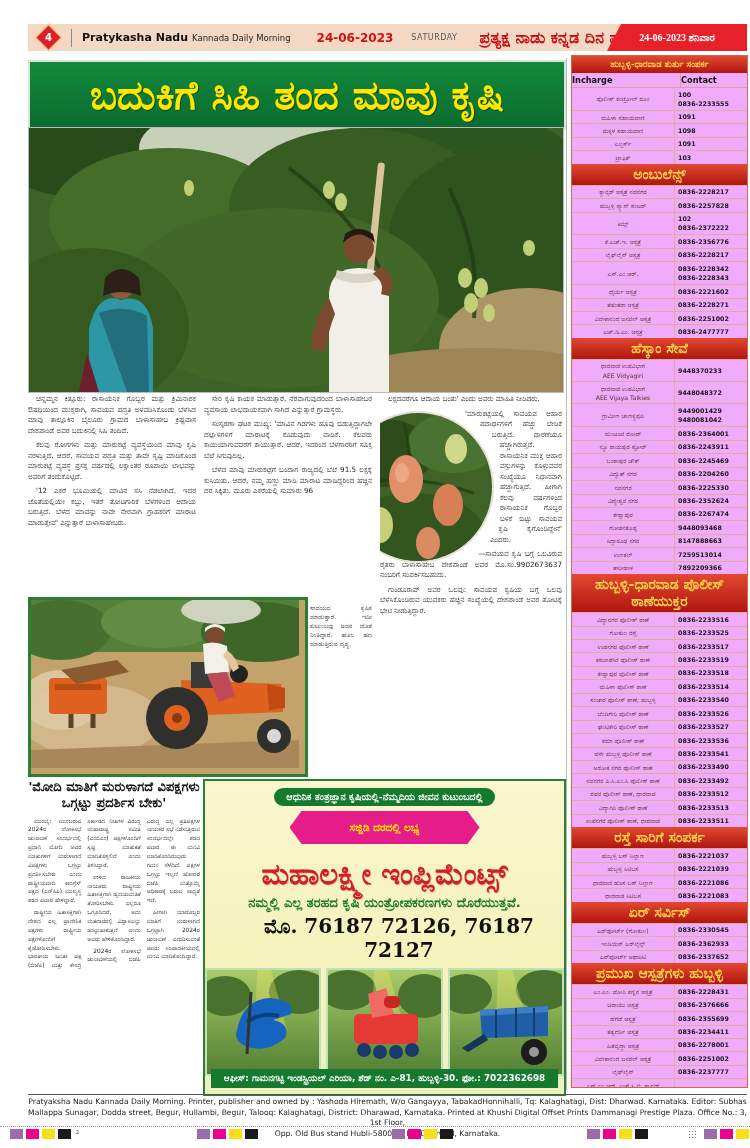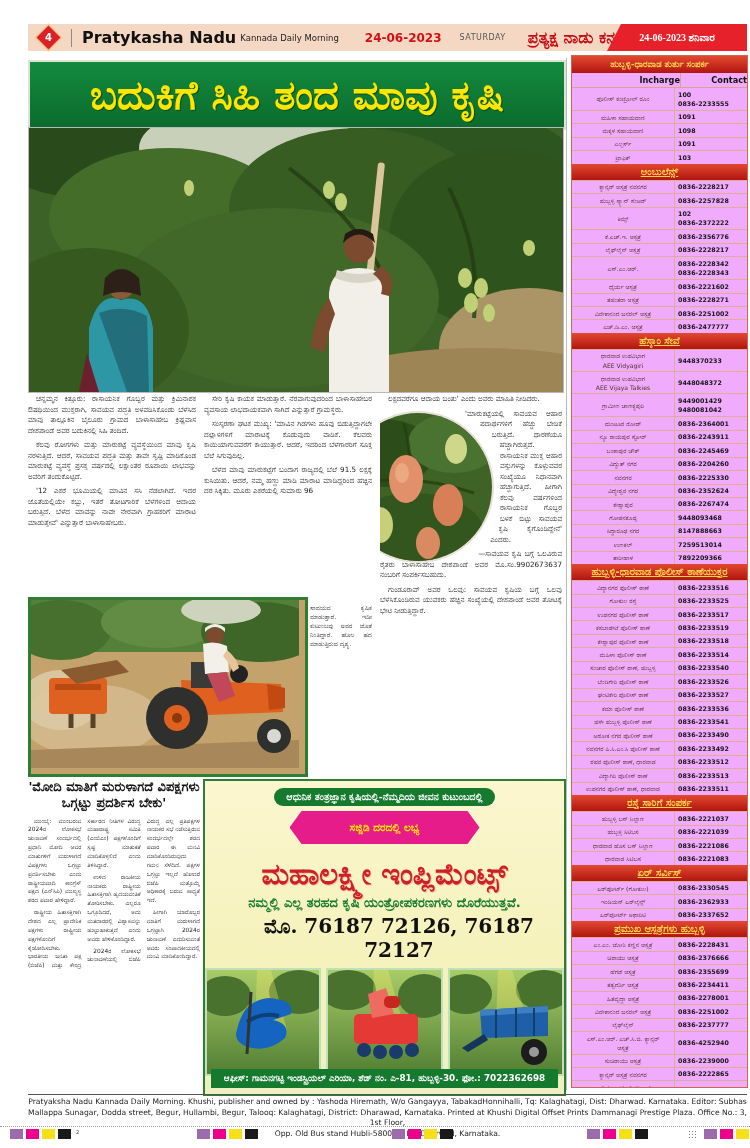--- a/index.html
+++ b/index.html
@@ -6,21 +6,21 @@
   body{font-family:"DejaVu Sans","Liberation Sans",sans-serif;}
   #page{position:relative;width:750px;height:1148px;background:#fff;overflow:hidden;}
   .abs{position:absolute;}
 
   
   .masthead{left:28px;top:24px;width:719px;height:27px;background:#f5d8c3;display:flex;align-items:center;}
   .mh-diamond{width:17px;height:17px;background:#da2128;transform:rotate(45deg);margin-left:12px;
       display:flex;align-items:center;justify-content:center;box-shadow:0 0 0 1.5px #f3c98f;}
   .mh-diamond span{transform:rotate(-45deg);color:#fff;font-weight:bold;font-size:10px;}
   .mh-sep{width:1px;height:18px;background:#8a8a8a;margin:0 10px 0 14px;}
-  .mh-name{font-weight:bold;font-size:16px;color:#111;}
+  .mh-name{font-weight:bold;font-size:11px;color:#111;}
   .mh-sub{font-size:8.5px;color:#222;margin-left:4px;}
   .mh-date{color:#d40f14;font-weight:bold;font-size:12px;margin-left:26px;}
   .mh-day{font-size:8px;color:#555;margin-left:18px;letter-spacing:.5px;}
   .mh-kn{color:#c40d12;font-weight:bold;font-size:16px;margin-left:22px;}
   .mh-datebox{position:absolute;right:0;top:0;height:27px;width:140px;background:#e62129;
       display:flex;align-items:center;justify-content:center;color:#fff;font-weight:bold;font-size:10px;
       clip-path:polygon(14px 0,100% 0,100% 100%,0 100%);font-family:Liberation Serif, serif;}
 
   
   .headline-box{left:28px;top:60px;width:534px;height:66px;background:linear-gradient(#138a3e,#0b6b2d);
@@ -63,24 +63,24 @@
   .ad-phone{color:#111;font-weight:bold;font-size:20px;margin-top:3px;font-family:"DejaVu Serif","Liberation Serif",serif;padding-left:29px;}
   .ad-strip{display:flex;justify-content:center;gap:5px;margin-top:6px;}
   .ad-item{width:113px;height:104px;border:2px solid #bfe0b8;background:#7fb14e;overflow:hidden;}
   .ad-footbar{position:absolute;left:6px;right:6px;bottom:6px;background:#157a2e;color:#fff;
       font-weight:bold;font-size:8.8px;padding:4px 0;}
 
   
   .directory{left:571px;top:55px;width:175px;height:1031px;background:#f0abfc;border:1px solid #c9674f;overflow:hidden;}
   .dir-title{background:linear-gradient(#e2492f,#b11510);color:#ffd24a;font-weight:bold;font-size:8.6px;text-align:center;padding:3px 0;}
   .dir-colhead{display:flex;border-bottom:1px solid #d9a38f;}
-  .dir-colhead span{font-weight:bold;font-size:8.2px;color:#111;padding:2px 0;text-align:right;}
+  .dir-colhead span{font-weight:bold;font-size:8.2px;color:#111;padding:2px 0;text-align:left;}
   .dir-colhead .c1{flex:1;}
   .dir-colhead .c2{width:66px;border-left:1px solid #d9a38f;}
-  .dir-sec{background:linear-gradient(#e2492f,#b11510);color:#ffd24a;font-weight:bold;font-size:10px;text-align:center;padding:2px 0;text-decoration:underline;}
+  .dir-sec{background:linear-gradient(#e2492f,#b11510);color:#ffd24a;font-weight:bold;font-size:14px;text-align:center;padding:2px 0;}
   .dir-row{display:flex;border-top:1px solid #dcae97;}
   .dir-row:first-child{border-top:none;}
   .dir-name{flex:1;font-size:6.1px;color:#4d3325;text-align:center;padding:1.5px 2px;white-space:pre-line;line-height:1.5;
       display:flex;align-items:center;justify-content:center;}
   .dir-num{width:66px;border-left:1px solid #dcae97;font-size:6.3px;font-weight:bold;color:#161616;padding:1.5px 3px;
       white-space:pre-line;line-height:1.5;display:flex;align-items:center;}
   .vrule{left:566px;top:58px;width:1px;height:1032px;background:#bbb;}
 
   
   .foot-rule{left:28px;top:1094px;width:719px;height:1px;background:#555;}
@@ -590,21 +590,21 @@
         <div class="dir-row">
           <span class="dir-name">ಆರ್.ಬಿ. ಪಾಟೀಲ್ ನರ್ಸಿಂಗ್
 ಹೋಮ್</span>
           <span class="dir-num">0836-2251011</span>
         </div>
       </div>
   </div>
 
   <div class="abs foot-rule"></div>
   <div class="abs footer">
-    <div>Pratyaksha Nadu Kannada Daily Morning. Khushi, publisher and owned by : Yashoda Hiremath, W/o Gangayya, TabakadHonnihalli, Tq: Kalaghatagi, Dist: Dharwad. Karnataka. Editor: Subhas</div>
+    <div>Pratyaksha Nadu Kannada Daily Morning. Printer, publisher and owned by : Yashoda Hiremath, W/o Gangayya, TabakadHonnihalli, Tq: Kalaghatagi, Dist: Dharwad. Karnataka. Editor: Subhas</div>
     <div>Mallappa Sunagar, Dodda street, Begur, Hullambi, Begur, Talooq: Kalaghatagi, District: Dharawad, Karnataka. Printed at Khushi Digital Offset Prints Dammanagi Prestige Plaza. Office No.: 3, 1st Floor,</div>
     <div>Opp. Old Bus stand Hubli-580029. Dt: Dharwad, Karnataka.</div>
   </div>
   <div class="abs dotline"></div>
   <div class="abs colorbars" id="colorbars">
       <div class="cb-group" style="left: 10px;">
         <div class="cb-sq" style="background: rgb(155, 107, 171);"></div>
         <div class="cb-sq" style="background: rgb(236, 0, 140);"></div>
         <div class="cb-sq" style="background: rgb(247, 224, 23);"></div>
         <div class="cb-sq" style="background: rgb(26, 26, 26);"></div>

